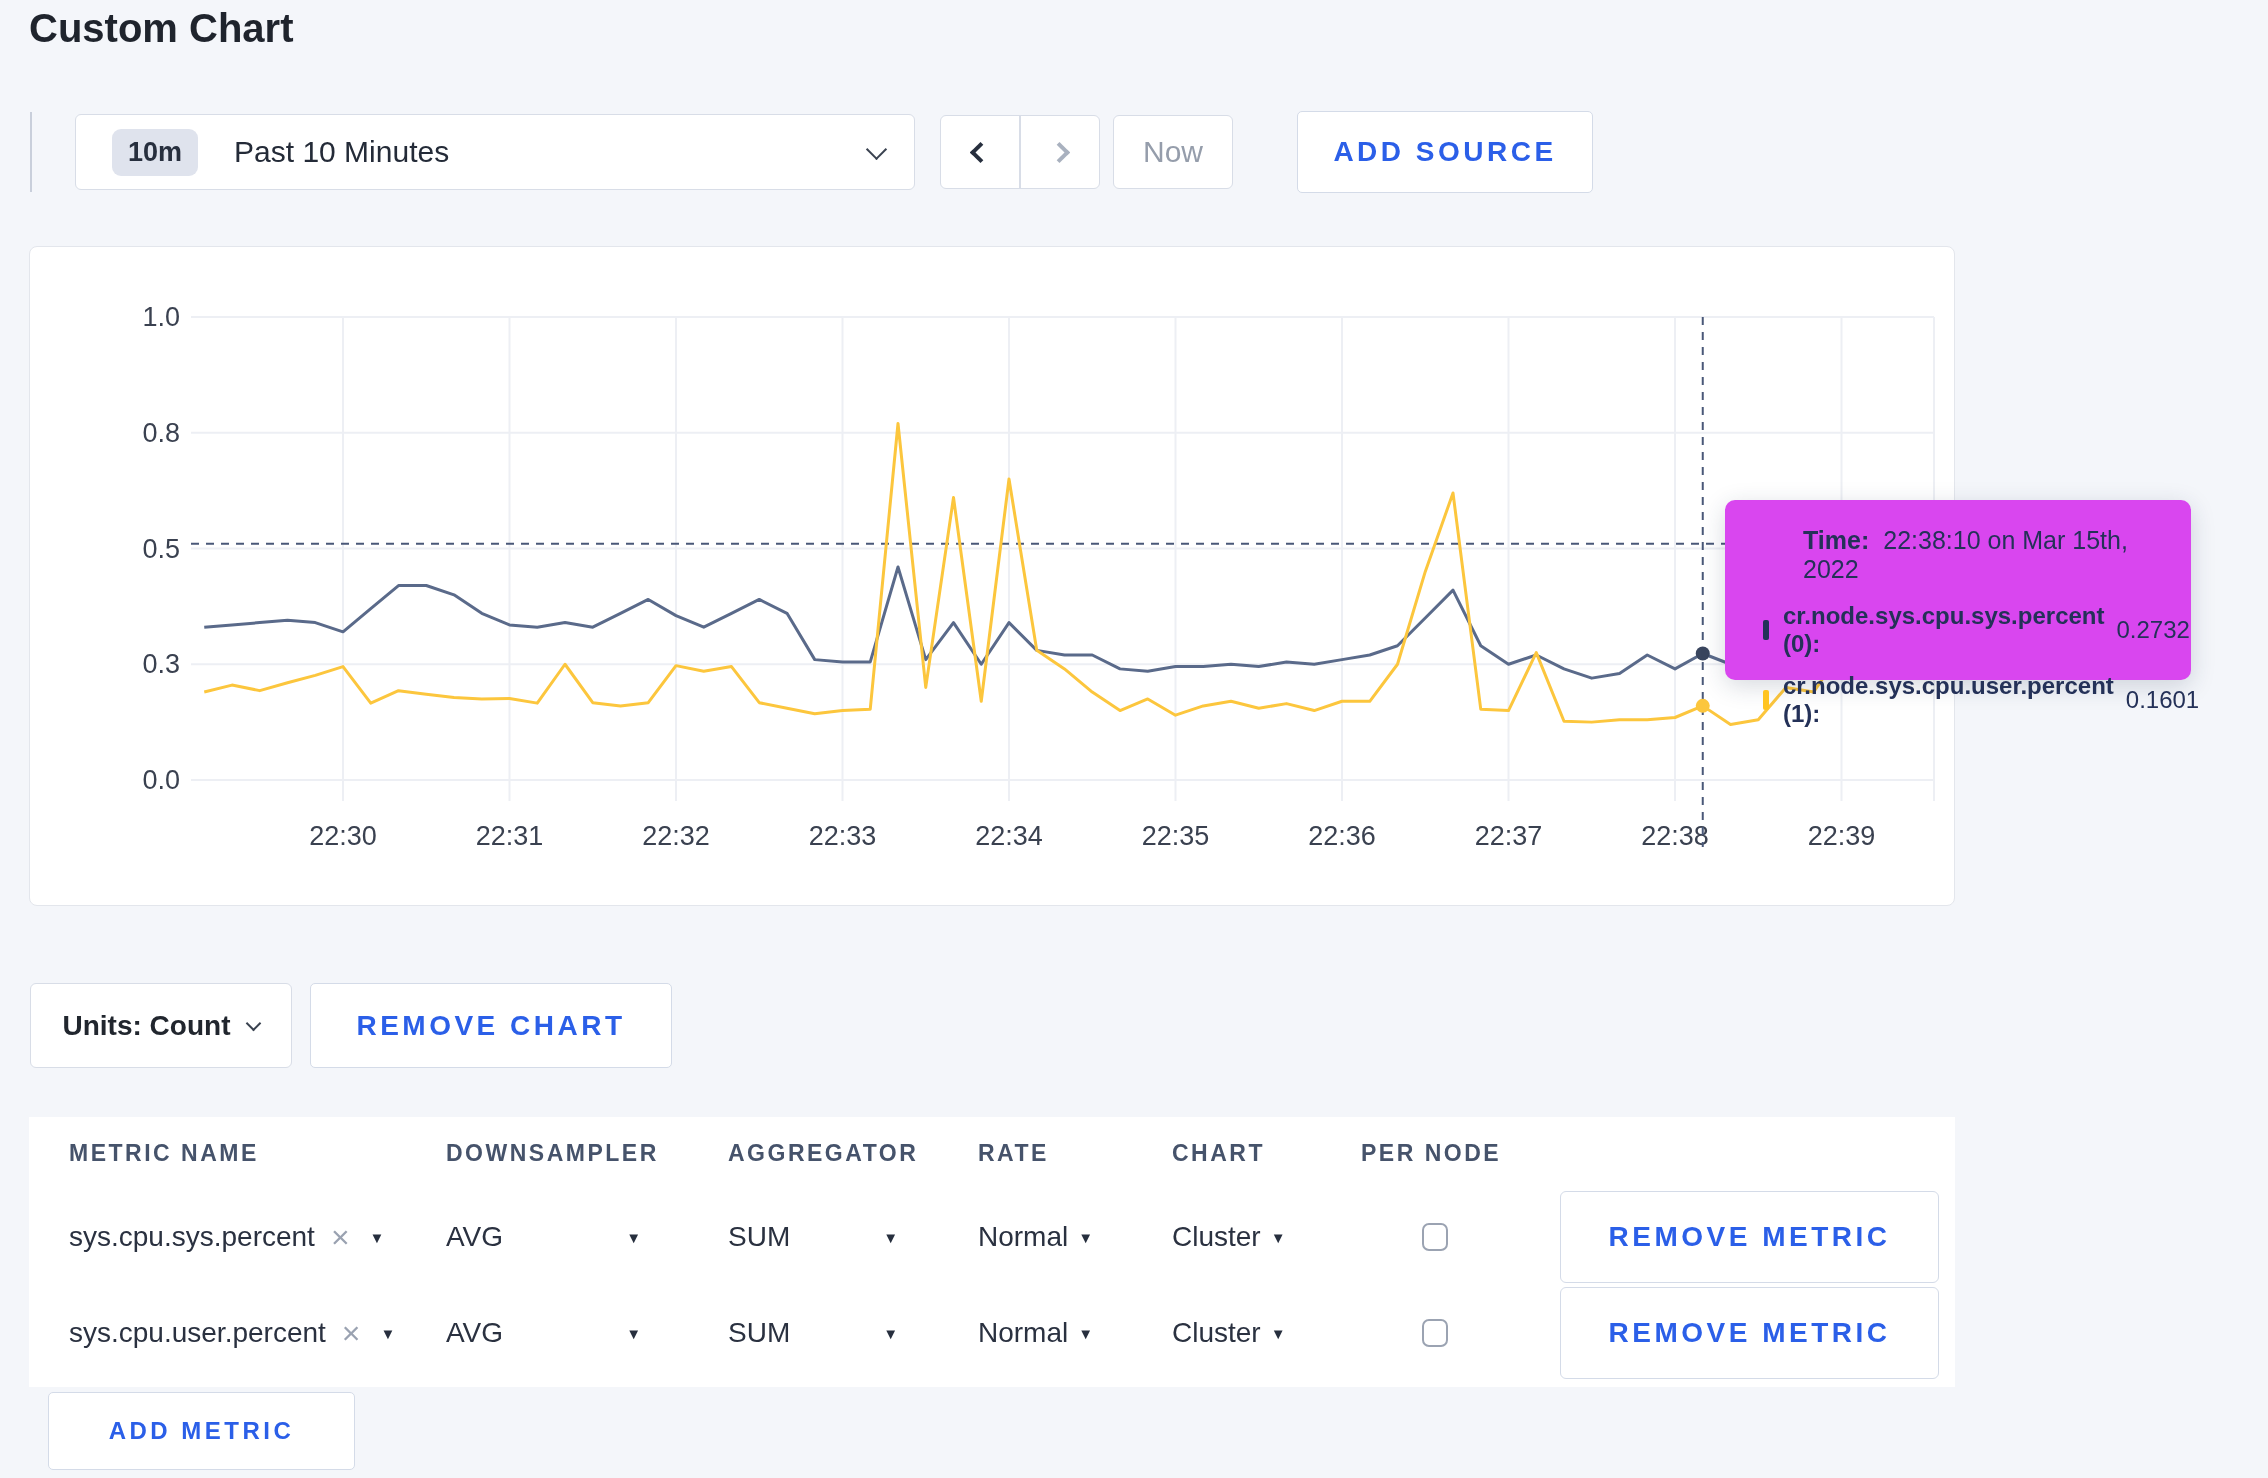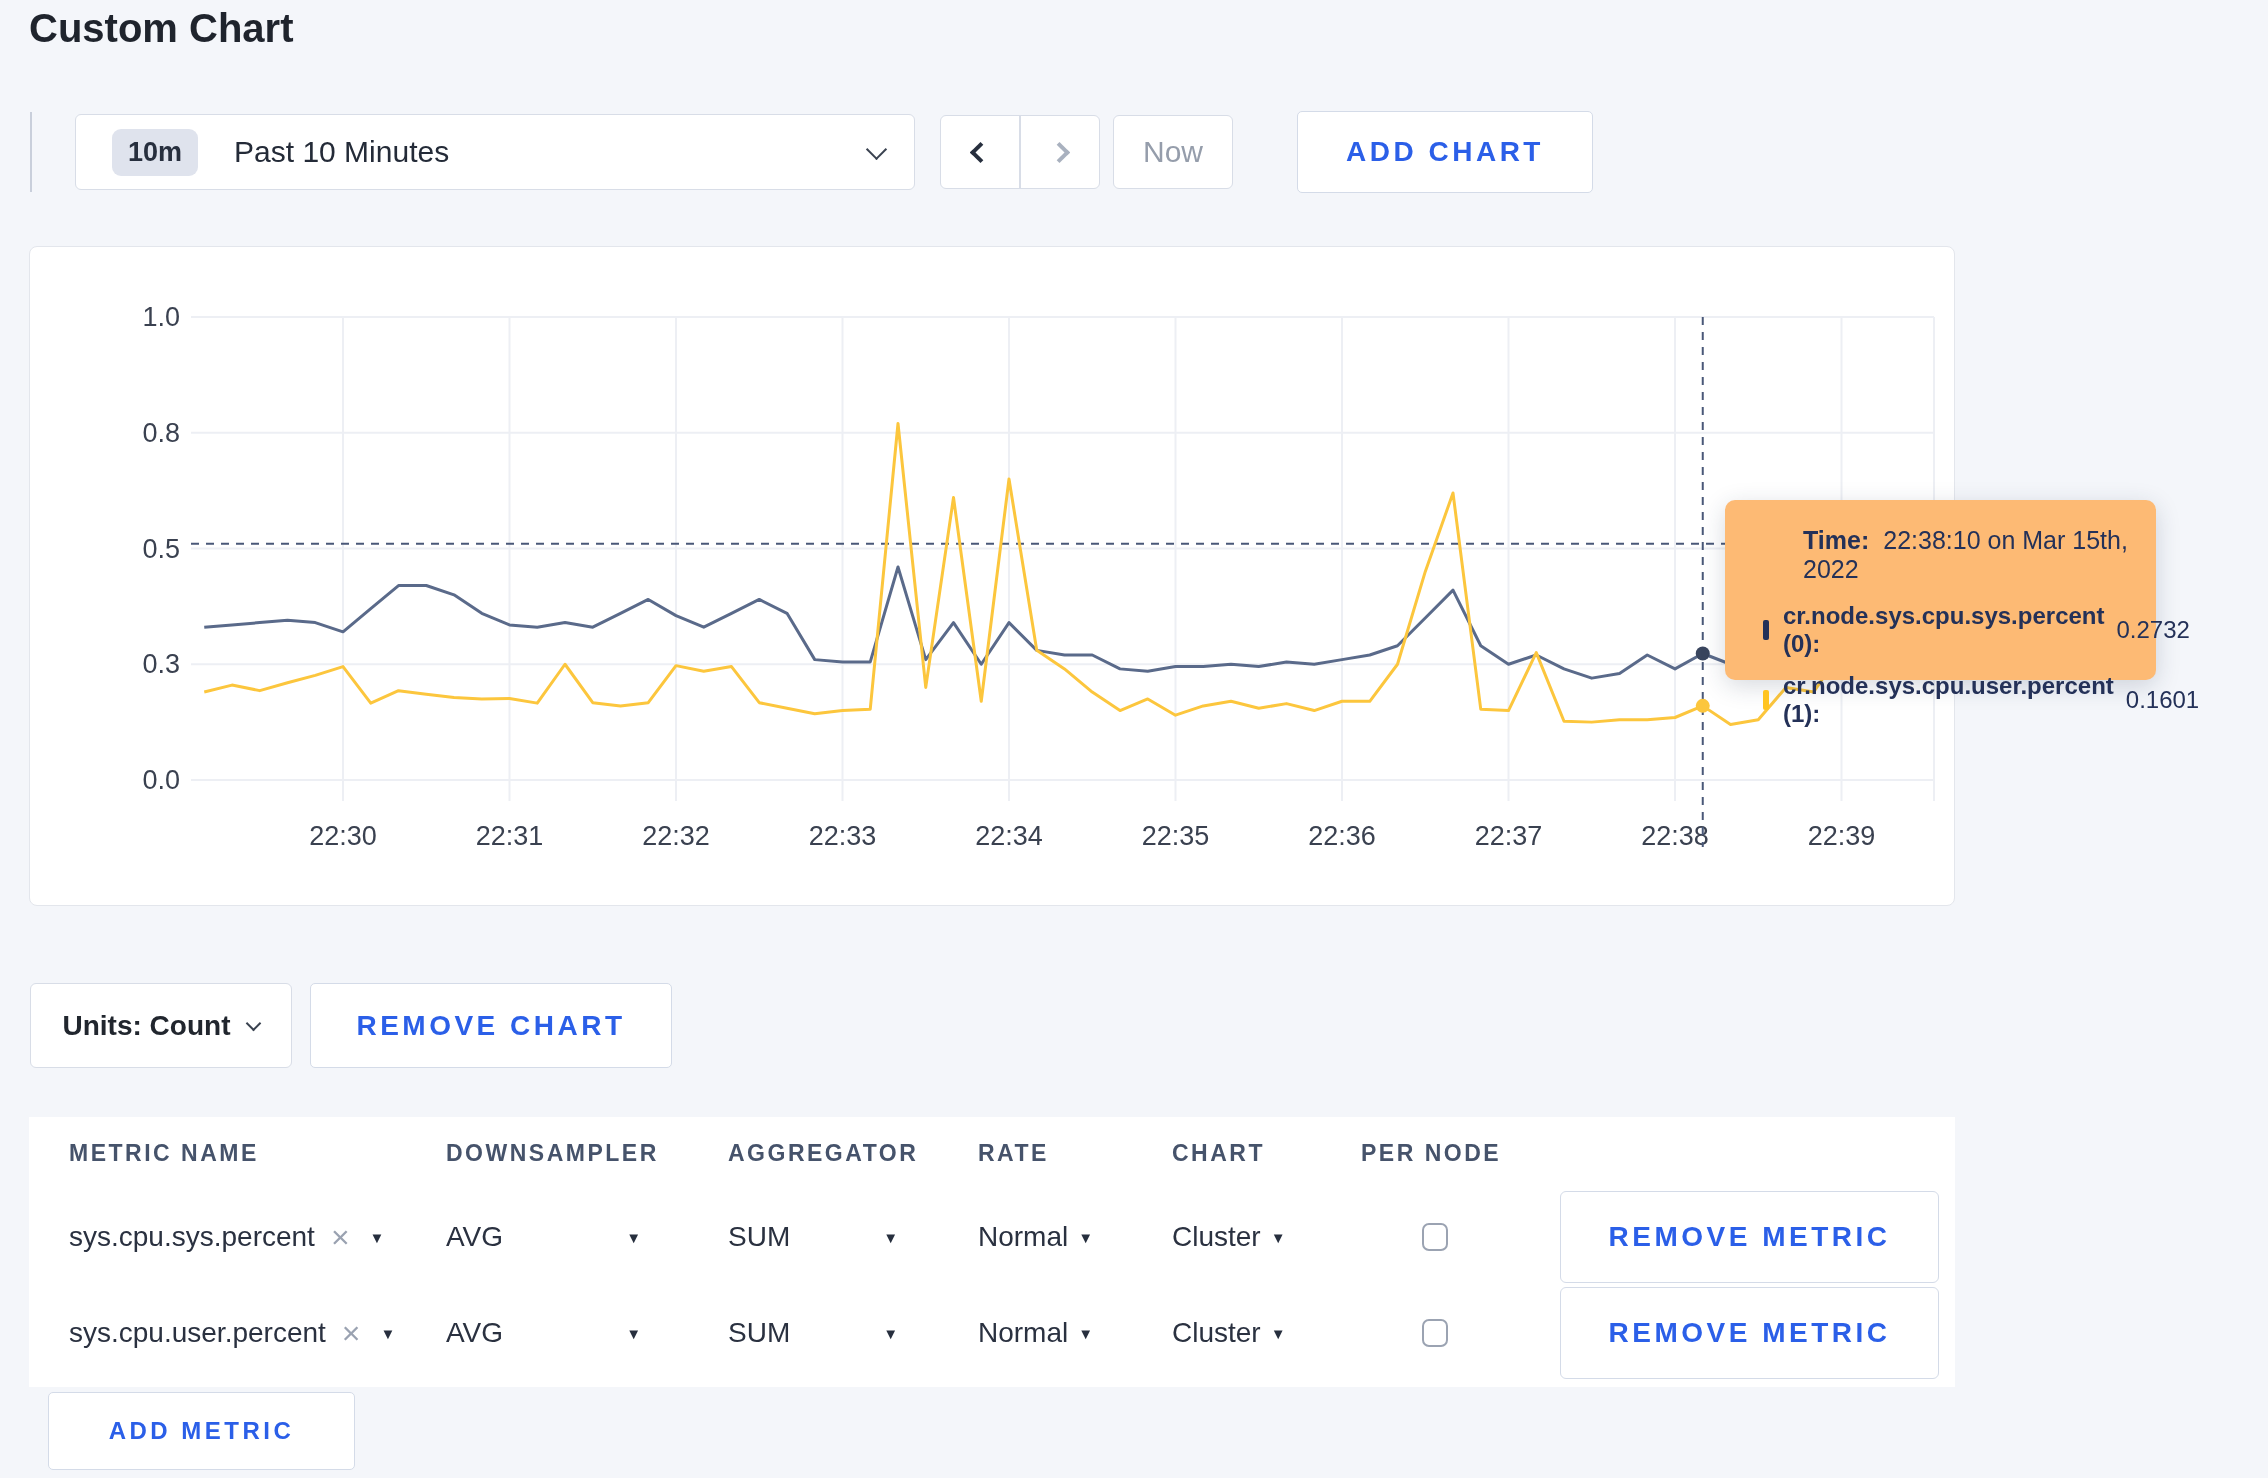--- a/index.html
+++ b/index.html
@@ -43,21 +43,21 @@
     display:flex; align-items:center; justify-content:center;
   }
   #add-chart-button { margin-left:64px; width:296px; height:82px; font-size:28px; }
 
   
   #chart-card { left:29px; top:246px; width:1926px; height:660px; background:#fff;
     border:1.5px solid #E3E6EC; border-radius:8px; }
   #chart-svg { position:absolute; left:0; top:0; }
 
   
-  #chart-tooltip { left:1725px; top:500px; width:431px; height:180px; background:#fdba74;
+  #chart-tooltip { left:1725px; top:500px; width:466px; height:180px; background:#d946ef;
     border-radius:10px; box-shadow:0 6px 24px rgba(35,48,77,.18); z-index:5; padding:26px 4px 0 38px;
     color:#243158; }
   #tooltip-time-row { padding-left:40px; font-size:25px; margin-bottom:18px; }
   #tooltip-time-label { font-weight:700; }
   #tooltip-time-value { margin-left:14px; }
   .tt-row { display:flex; align-items:center; font-size:24px; margin-bottom:14px; }
   .tt-swatch { width:20px; height:20px; border:3.5px solid #243158; border-radius:2px; margin-right:14px; background:#fff; }
   .tt-swatch.user { border-color:#FFC421; }
   .tt-name { font-weight:700; }
   .tt-val { margin-left:12px; }
@@ -100,21 +100,21 @@
   <div class="btn-surface" id="pager">
     <div class="pager-cell">
         <span class="chev-left"></span>
       </div>
     <div class="pager-sep"></div>
     <div class="pager-cell">
         <span class="chev-right"></span>
       </div>
   </div>
   <div class="btn-surface" id="now-button">Now</div>
-  <div class="blue-btn" id="add-chart-button">ADD CHART</div>
+  <div class="blue-btn" id="add-chart-button">ADD SOURCE</div>
 </div>
 
 <div class="abs" id="chart-card">
   <svg id="chart-svg" width="1923" height="657" viewBox="0 0 1923 657">
       <line x1="161" y1="70" x2="1904" y2="70" stroke="#EDEFF4" stroke-width="2"></line>
       <text x="150" y="79" text-anchor="end" font-size="27" fill="#3A4150">1.0</text>
       <line x1="161" y1="185.75" x2="1904" y2="185.75" stroke="#EDEFF4" stroke-width="2"></line>
       <text x="150" y="194.75" text-anchor="end" font-size="27" fill="#3A4150">0.8</text>
       <line x1="161" y1="301.5" x2="1904" y2="301.5" stroke="#EDEFF4" stroke-width="2"></line>
       <text x="150" y="310.5" text-anchor="end" font-size="27" fill="#3A4150">0.5</text>

